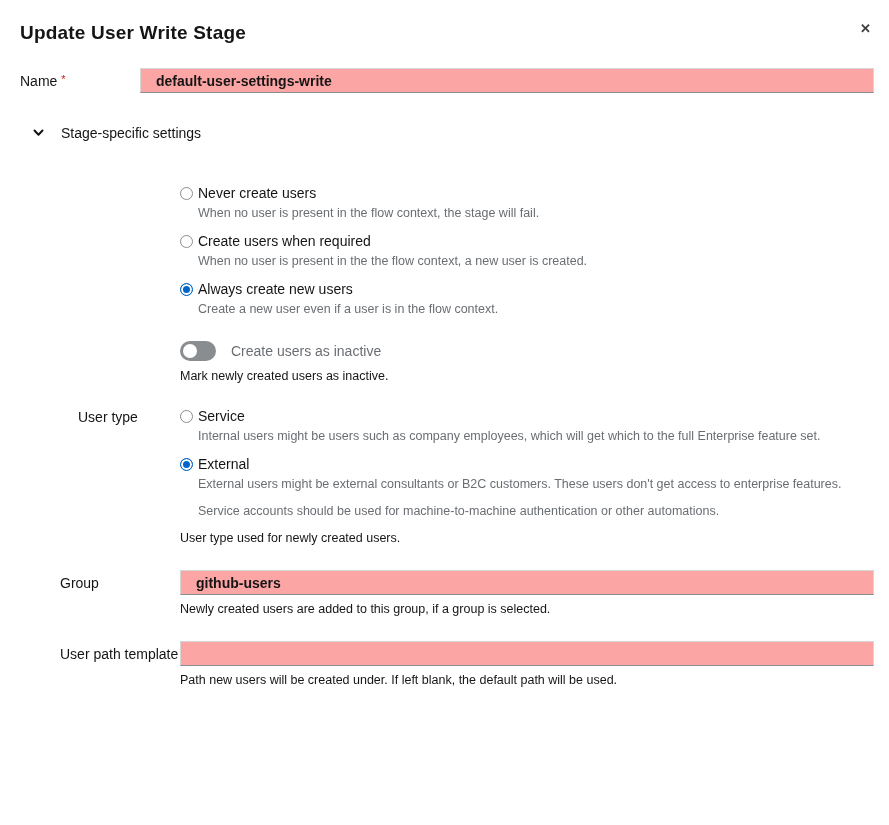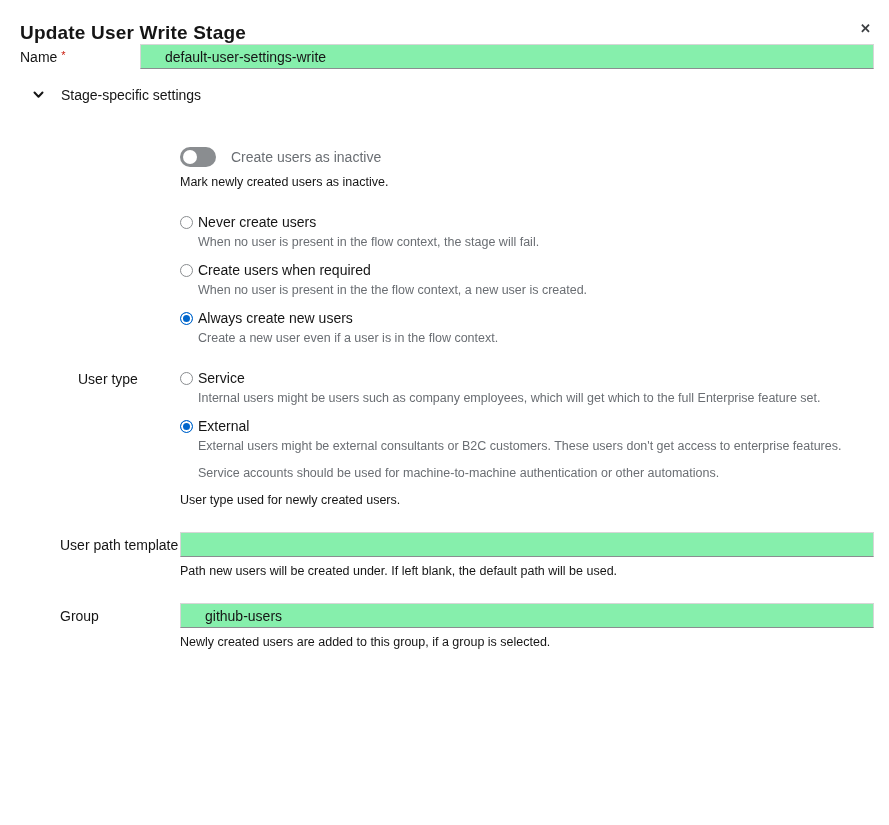--- a/index.html
+++ b/index.html
@@ -54,33 +54,34 @@
   .form-label.align-top { padding-top: 1px; margin-left: 18px; }
   .req-marker {
     color: #c9190b;
     font-size: 11px;
     margin-left: 4px;
     vertical-align: top;
   }
   .text-input {
     width: 100%;
     height: 25px;
-    padding: 2px 24px;
+    padding: 2px 15px;
     font-family: "Liberation Sans", sans-serif;
     font-size: 14px;
     color: #151515;
-    background: #86efac;
+    background: #fca5a5;
     border: 1px solid #d6d6d6;
     border-bottom-color: #8a8d90;
     outline: none;
-  }
-  .name-row { }
+    font-weight: bold;
+  }
+  .name-row { margin-top: 24px; }
   
   .group-header {
-    margin-top: 18px;
+    margin-top: 32px;
     padding-left: 13px;
     display: flex;
     align-items: center;
     font-size: 14px;
     color: #151515;
     cursor: pointer;
     width: fit-content;
   }
   .chevron {
     width: 11px; height: 8px;
@@ -180,56 +181,56 @@
         </svg>
     </span>
     <span>Stage-specific settings</span>
   </div>
 
   <div class="group-body">
 
     <div class="form-row">
       <div class="form-label"></div>
       <div>
+
+        <div class="radio-option">
+          <span class="radio-circle"></span>
+          <span class="radio-label">Never create users</span>
+        </div>
+        <div class="radio-desc">When no user is present in the flow context, the stage will fail.</div>
+
+        <div class="radio-option">
+          <span class="radio-circle"></span>
+          <span class="radio-label">Create users when required</span>
+        </div>
+        <div class="radio-desc">When no user is present in the the flow context, a new user is created.</div>
+
+        <div class="radio-option">
+          <span class="radio-circle checked"></span>
+          <span class="radio-label">Always create new users</span>
+        </div>
+        <div class="radio-desc last">Create a new user even if a user is in the flow context.</div>
+
+      </div>
+    </div>
+
+    <div class="form-row">
+      <div class="form-label"></div>
+      <div>
         <label class="switch-row">
           <span class="switch-track">
               <span class="switch-knob"></span>
             </span>
           <span class="switch-label">Create users as inactive</span>
         </label>
         <div class="row-help">Mark newly created users as inactive.</div>
       </div>
     </div>
 
     <div class="form-row">
-      <div class="form-label"></div>
-      <div>
-
-        <div class="radio-option">
-          <span class="radio-circle"></span>
-          <span class="radio-label">Never create users</span>
-        </div>
-        <div class="radio-desc">When no user is present in the flow context, the stage will fail.</div>
-
-        <div class="radio-option">
-          <span class="radio-circle"></span>
-          <span class="radio-label">Create users when required</span>
-        </div>
-        <div class="radio-desc">When no user is present in the the flow context, a new user is created.</div>
-
-        <div class="radio-option">
-          <span class="radio-circle checked"></span>
-          <span class="radio-label">Always create new users</span>
-        </div>
-        <div class="radio-desc last">Create a new user even if a user is in the flow context.</div>
-
-      </div>
-    </div>
-
-    <div class="form-row">
       <div class="form-label align-top">User type</div>
       <div>
 
         <div class="radio-option">
           <span class="radio-circle"></span>
           <span class="radio-label">Service</span>
         </div>
         <div class="radio-desc">Internal users might be users such as company employees, which will get which to the full Enterprise feature set.</div>
 
         <div class="radio-option">
@@ -238,30 +239,30 @@
         </div>
         <div class="radio-desc">External users might be external consultants or B2C customers. These users don't get access to enterprise features.</div>
 
         <div class="radio-desc">Service accounts should be used for machine-to-machine authentication or other automations.</div>
 
         <div class="row-help">User type used for newly created users.</div>
       </div>
     </div>
 
     <div class="form-row">
+      <div class="form-label">Group</div>
+      <div>
+        <input type="text" class="text-input" value="github-users" style="">
+        <div class="row-help input-help">Newly created users are added to this group, if a group is selected.</div>
+      </div>
+    </div>
+
+    <div class="form-row">
       <div class="form-label">User path template</div>
       <div>
         <input type="text" class="text-input" value="" style="">
         <div class="row-help input-help">Path new users will be created under. If left blank, the default path will be used.</div>
       </div>
     </div>
 
-    <div class="form-row">
-      <div class="form-label">Group</div>
-      <div>
-        <input type="text" class="text-input" value="github-users" style="">
-        <div class="row-help input-help">Newly created users are added to this group, if a group is selected.</div>
-      </div>
-    </div>
-
   </div>
 
 </div>
 
 </body></html>

